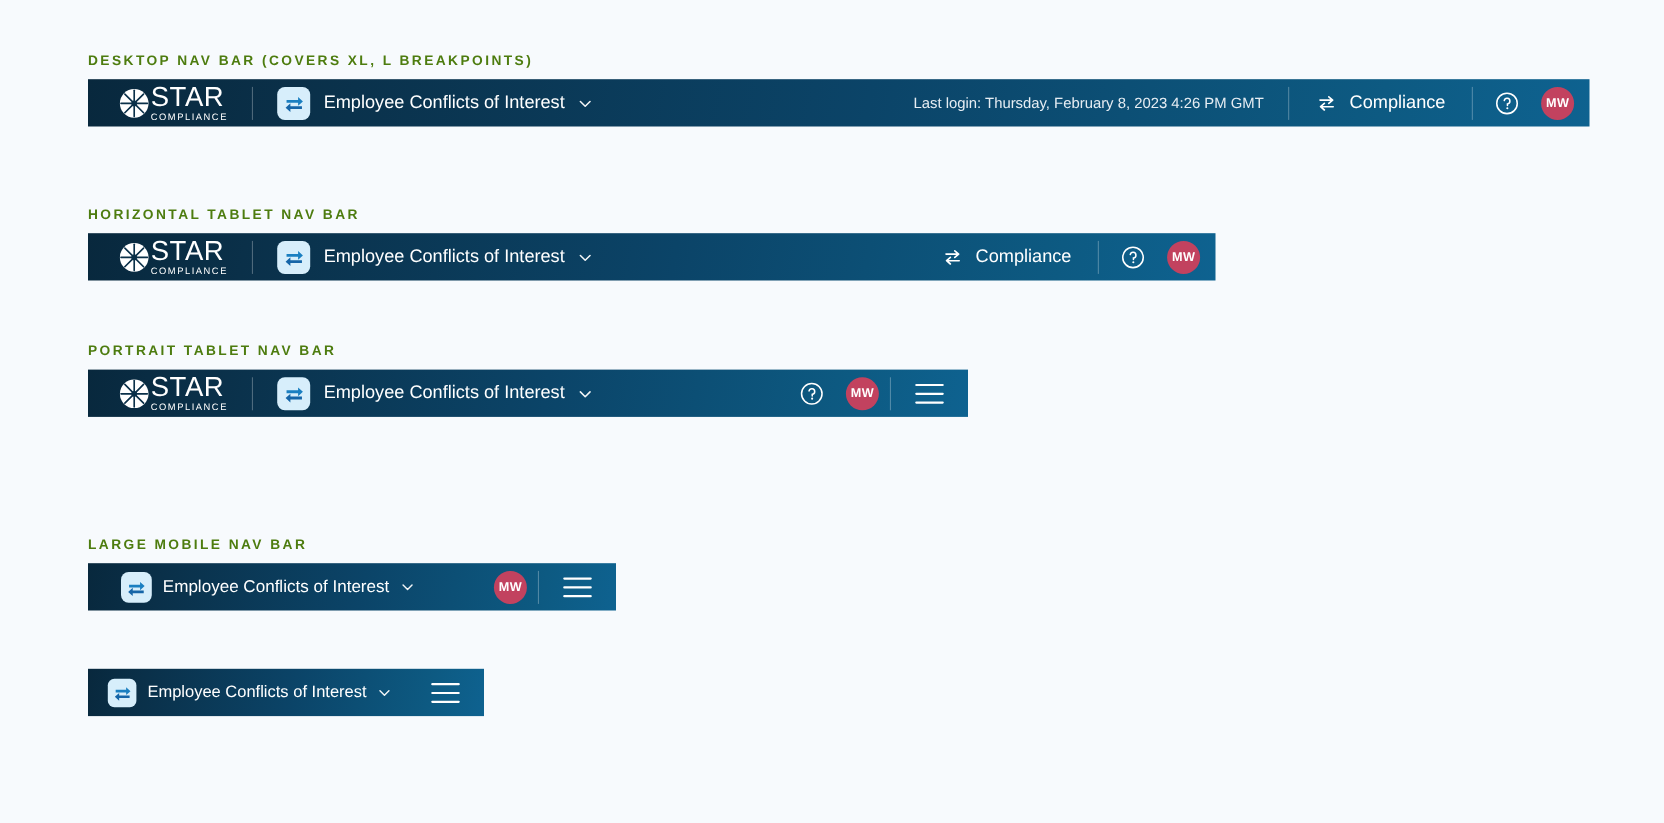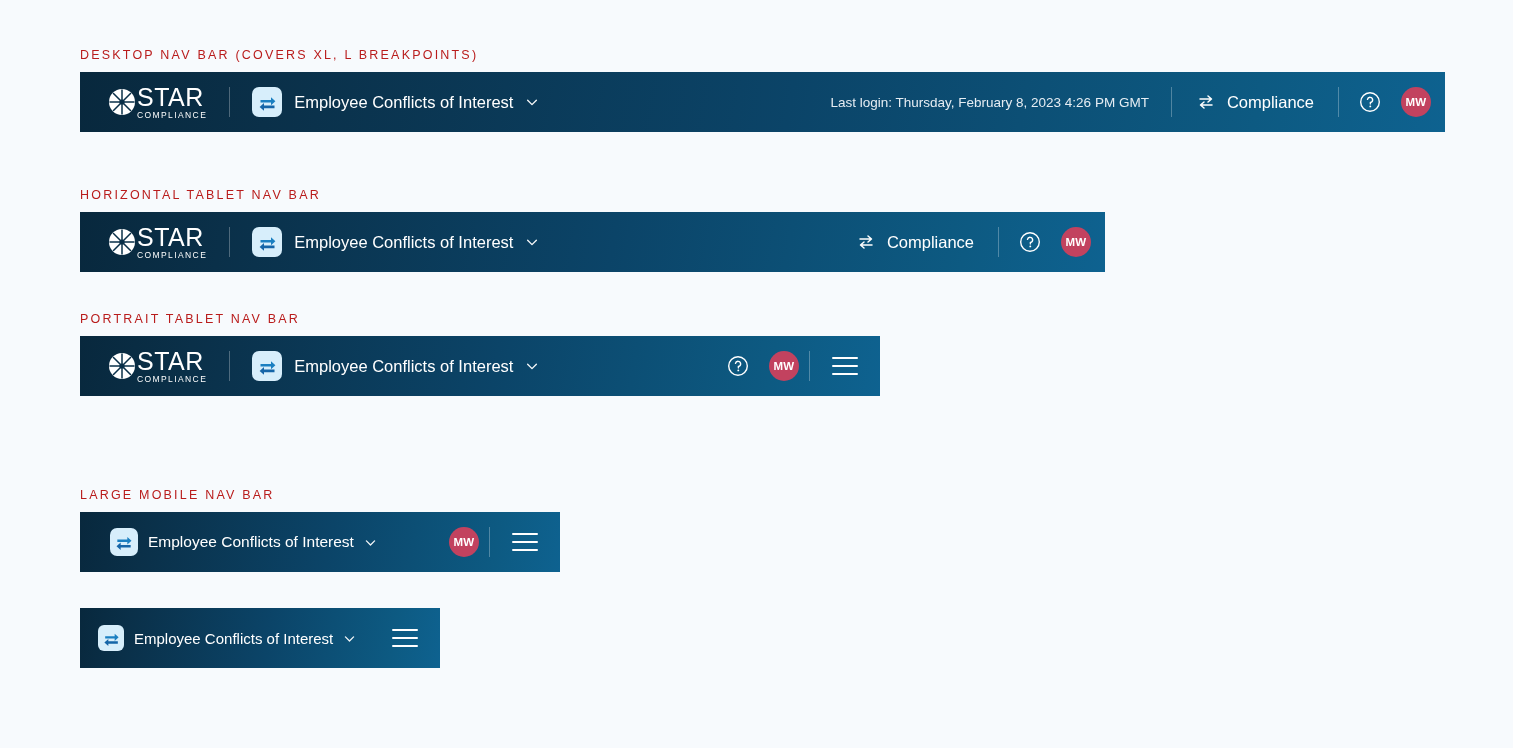--- a/index.html
+++ b/index.html
@@ -9,31 +9,31 @@
     background: #f7fafd;
     font-family: "Liberation Sans", sans-serif;
     overflow: hidden;
   }
   .page { position: relative; width: 1513px; height: 748px; }
 
   .section { position: absolute; left: 80px; }
 
   .section-label {
     font-size: 12.5px;
-    font-weight: 400;
+    font-weight: 700;
     letter-spacing: 2.2px;
-    color: #b91c1c;
+    color: #4d7c0f;
     text-transform: uppercase;
     margin-bottom: 10px;
     white-space: nowrap;
   }
 
   
   .navbar {
-    height: 60px;
+    height: 43px;
     display: flex;
     align-items: center;
     background: linear-gradient(100deg, #08283d 0%, #0a3049 14%, #0b4468 52%, #0d5a82 86%, #0e6290 100%);
     color: #ffffff;
     position: relative;
   }
   .nav-left { display: flex; align-items: center; height: 100%; }
   .nav-right { display: flex; align-items: center; height: 100%; margin-left: auto; }
 
   .vdiv {

